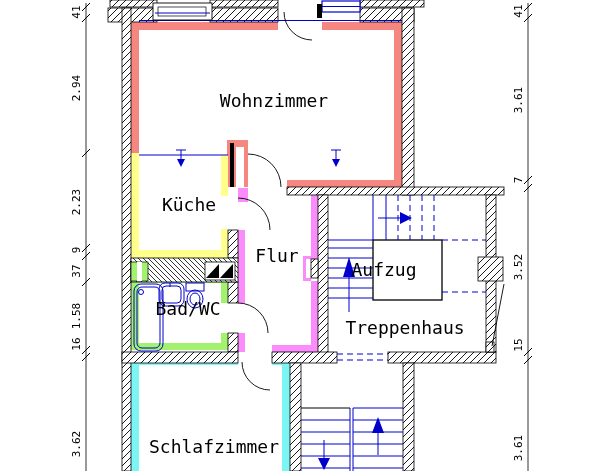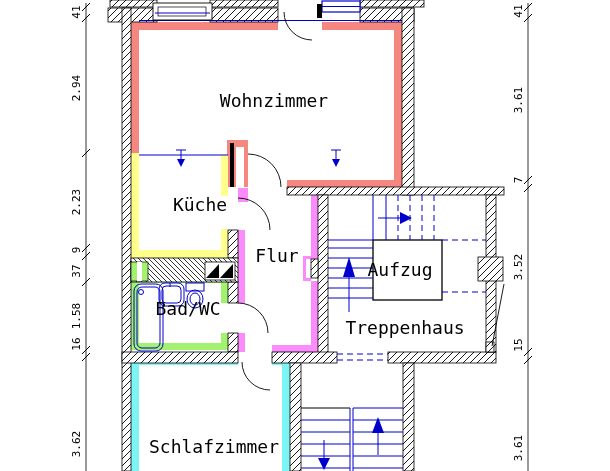--- a/index.html
+++ b/index.html
@@ -173,24 +173,24 @@
     <line x1="86" y1="3" x2="86" y2="471"></line>
     <path class="ln" stroke-width="1" d="M82,11 L90,3 M82,22 L90,14 M82,157 L90,149 M82,252 L90,244 M82,260 L90,252 M82,286 L90,278 M82,354 L90,346 M82,361 L90,353"></path>
   </g>
   <g stroke="#000" stroke-width="0.8">
     <line x1="528" y1="3" x2="528" y2="471"></line>
     <path class="ln" stroke-width="1" d="M524,11 L532,3 M524,22 L532,14 M524,184 L532,176 M524,192 L532,184 M524,356 L532,348 M524,364 L532,356"></path>
   </g>
 </svg>
 
 <span class="lbl" style="left:274px;top:100px">Wohnzimmer</span>
-<span class="lbl" style="left:200px;top:204px">Küche</span>
+<span class="lbl" style="left:189px;top:204px">Küche</span>
 <span class="lbl" style="left:277px;top:255px">Flur</span>
 <span class="lbl" style="left:188px;top:308px">Bad/WC</span>
-<span class="lbl" style="left:400px;top:269px">Aufzug</span>
+<span class="lbl" style="left:384px;top:269px">Aufzug</span>
 <span class="lbl" style="left:214px;top:446px">Schlafzimmer</span>
 <span class="lbl" style="left:405px;top:327px">Treppenhaus</span>
 
 <span class="lbl dim" style="left:76px;top:12px">41</span>
 <span class="lbl dim" style="left:76px;top:88px">2.94</span>
 <span class="lbl dim" style="left:76px;top:202px">2.23</span>
 <span class="lbl dim" style="left:76px;top:250px">9</span>
 <span class="lbl dim" style="left:76px;top:271px">37</span>
 <span class="lbl dim" style="left:76px;top:316px">1.58</span>
 <span class="lbl dim" style="left:76px;top:344px">16</span>

